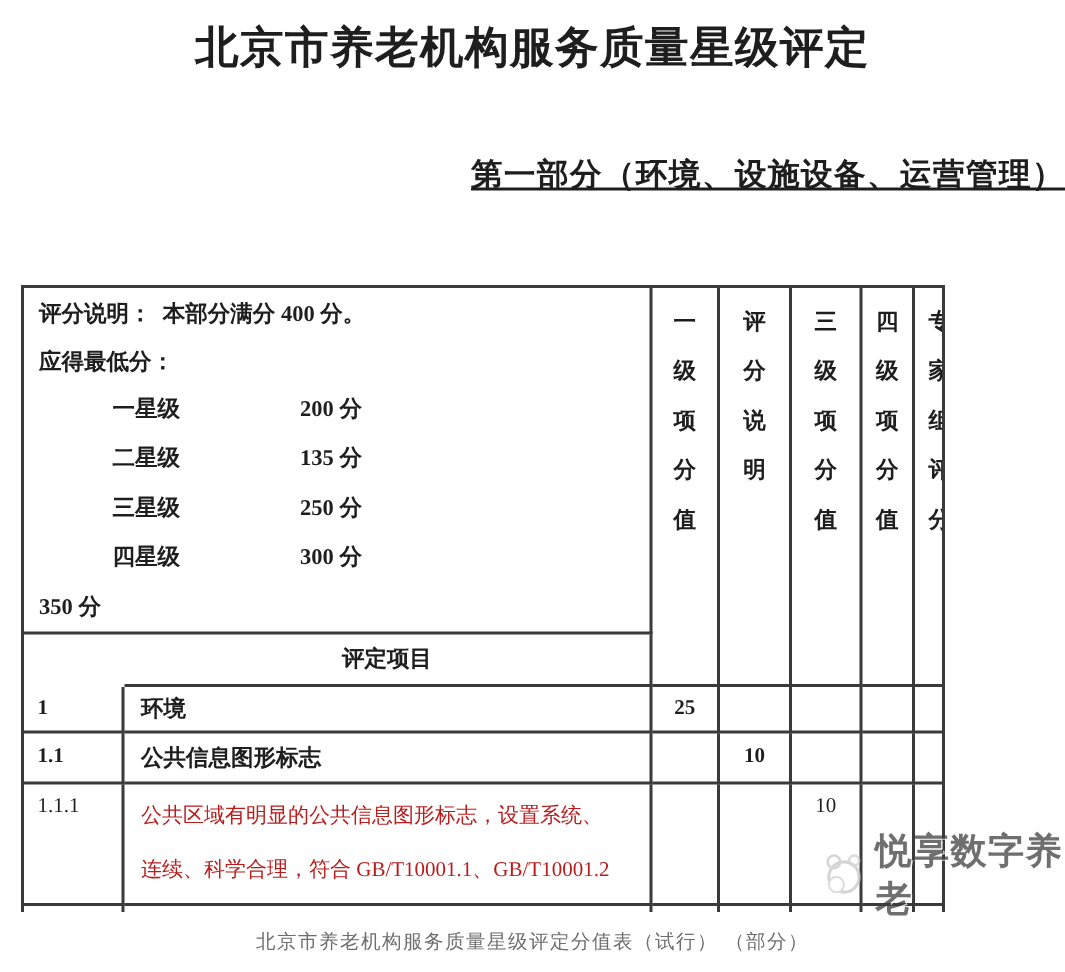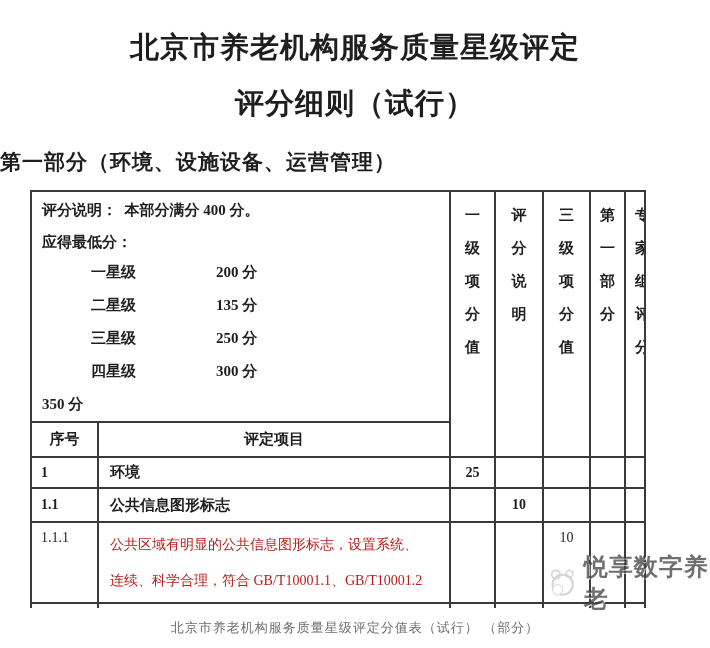--- a/index.html
+++ b/index.html
@@ -1,27 +1,27 @@
 <!DOCTYPE html>
 <html><head>
 <meta charset="utf-8">
 <style>
   * { margin:0; padding:0; box-sizing:border-box; }
   html,body { width:710px; height:648px; background:#ffffff; overflow:hidden;
     font-family:"Liberation Serif","DejaVu Serif",serif; color:#1e1e1e; }
 
   .page { position:relative; width:710px; height:648px; background:#ffffff; }
 
-  .title-line1 { padding-top:28px; text-align:center; font-size:29px; font-weight:bold; letter-spacing:1px; }
+  .title-line1 { padding-top:12px; text-align:center; font-size:29px; font-weight:bold; letter-spacing:1px; }
   .title-line2 { margin-top:16px; text-align:center; font-size:29px; font-weight:bold; letter-spacing:1px; }
-  .section-heading { margin-top:24px; text-align:left; font-size:21px; font-weight:bold; letter-spacing:1px; }
+  .section-heading { margin-top:50px; text-align:right; font-size:21px; font-weight:bold; letter-spacing:1px;text-decoration:underline; }
 
   
   .doc-table {
-    position:absolute; left:30px; top:190px; width:616px; height:418px;
+    position:absolute; left:14px; top:190px; width:616px; height:418px;
     border:2px solid #3a3a3a; border-bottom:none; overflow:hidden;
     display:grid;
     grid-template-columns:67px 352px 45px 48px 47px 35px 35px 1fr;
     grid-template-rows:231px 35px 31px 34px 81px 1fr;
     background:#fff;
   }
   .cell { border-right:2px solid #3a3a3a; border-bottom:2px solid #3a3a3a; overflow:hidden; }
   .cell.last-col { border-right:none;margin-left:40px; }
   .cell.no-bb { border-bottom:none; }
 
@@ -58,21 +58,20 @@
   .caption { position:absolute; left:0; top:619px; width:710px; text-align:center;
              font-family:"Liberation Sans","DejaVu Sans",sans-serif;
              font-size:13px; color:#6e6e6e; letter-spacing:1px; }
 </style>
 </head>
 <body>
 
 <div class="page">
 
   <div class="title-line1">北京市养老机构服务质量星级评定</div>
-  <div class="title-line2">评分细则（试行）</div>
   <div class="section-heading">第一部分（环境、设施设备、运营管理）</div>
 
   <div class="doc-table">
 
     <div class="cell notes">
       <div class="notes-line1">评分说明：  本部分满分 400 分。</div>
       <div class="notes-line2">应得最低分：</div>
       <div class="star-row">
         <span class="star-label">一星级</span>
         <span class="star-score">200 分</span>
@@ -97,30 +96,29 @@
     <div class="cell vh" style="grid-column:3">
       <div class="vtext">一级项分值</div>
     </div>
     <div class="cell vh" style="grid-column:4">
       <div class="vtext">评分说明</div>
     </div>
     <div class="cell vh" style="grid-column:5">
       <div class="vtext">三级项分值</div>
     </div>
     <div class="cell vh" style="grid-column:6">
-      <div class="vtext">第一部分</div>
+      <div class="vtext">四级项分值</div>
     </div>
     <div class="cell vh" style="grid-column:7">
       <div class="vtext">专家组评分</div>
     </div>
     <div class="cell vh last-col" style="grid-column:8">
       <div class="vtext">扣分项说明</div>
     </div>
 
-    <div class="cell hdr" style="grid-column:1">序号</div>
     <div class="cell hdr" style="grid-column:2">评定项目</div>
 
     <div class="cell no-cell bold" style="grid-column:1;grid-row:3">1</div>
     <div class="cell item-cell bold" style="grid-column:2;grid-row:3">环境</div>
     <div class="cell val-cell bold" style="grid-column:3;grid-row:3">25</div>
     <div class="cell val-cell" style="grid-column:4;grid-row:3"></div>
     <div class="cell val-cell" style="grid-column:5;grid-row:3"></div>
     <div class="cell val-cell" style="grid-column:6;grid-row:3"></div>
     <div class="cell val-cell" style="grid-column:7;grid-row:3"></div>
     <div class="cell val-cell last-col" style="grid-column:8;grid-row:3"></div>

